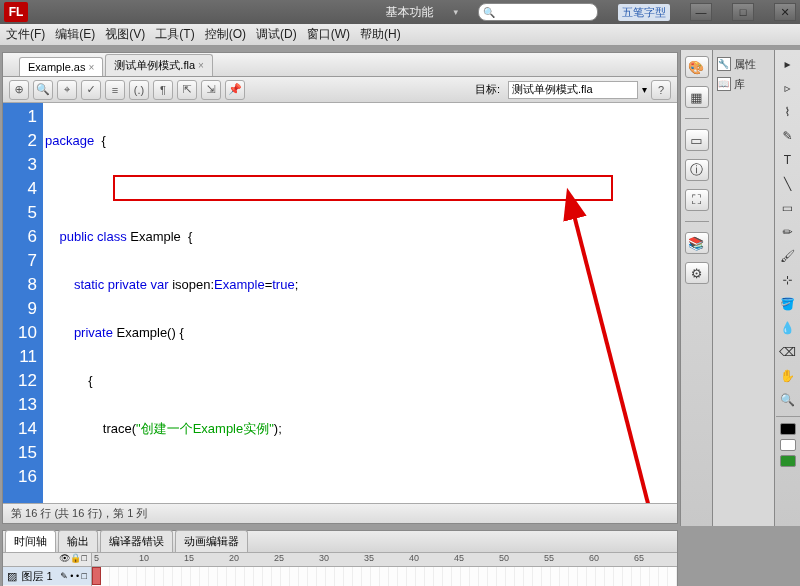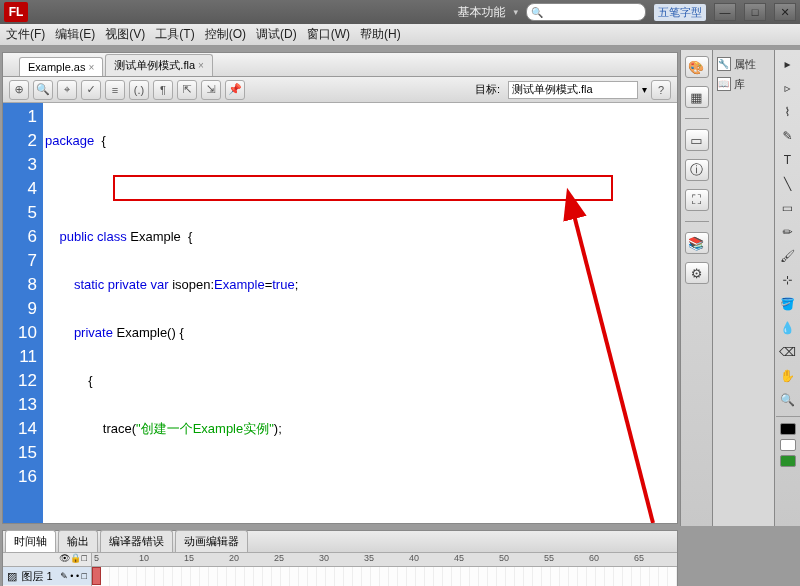--- a/index.html
+++ b/index.html
@@ -1,21 +1,21 @@
 <!DOCTYPE html>
 <html><head>
 <meta charset="utf-8">
 <style>
 * { margin:0; padding:0; box-sizing:border-box; font-family:"Microsoft YaHei",SimSun,sans-serif; }
 body { width:800px; height:586px; background:#9b9b9b; overflow:hidden; position:relative; }
 
 
 .titlebar { height:24px; background:linear-gradient(#6d6d6d,#5a5a5a); display:flex; align-items:center; padding:0 4px; color:#eee; }
 .logo { width:24px; height:20px; background:#b00; color:#fff; font-weight:bold; font-size:12px; display:flex; align-items:center; justify-content:center; border-radius:2px; margin-right:8px; }
-.title-right { margin-left:auto; display:flex; align-items:center; gap:8px; }
+.title-right { margin-left:auto; display:flex; align-items:center; gap:20px; }
 .search { width:120px; height:18px; background:#fff; border:1px solid #888; border-radius:8px; display:flex; align-items:center; padding:0 4px; font-size:10px; color:#888; }
 .chip { font-size:11px; padding:1px 4px; color:#2a5db0; background:#d8e2f0; border-radius:2px; }
 .winbtn { width:22px; height:18px; background:linear-gradient(#888,#666); border:1px solid #555; display:flex; align-items:center; justify-content:center; font-size:11px; color:#222; }
 
 
 .menubar { height:22px; background:linear-gradient(#ececec,#d8d8d8); border-bottom:1px solid #999; display:flex; align-items:center; padding:0 6px; font-size:12px; color:#222; }
 .menubar span { margin-right:10px; }
 
 
 .workarea { position:absolute; top:50px; left:0; right:0; bottom:60px; display:flex; }
@@ -166,20 +166,21 @@
         <svg class="arrow" style="left:0;top:0;width:100%;height:100%;">
           <defs>
               <marker id="ah" markerWidth="10" markerHeight="10" refX="2" refY="3" orient="auto">
                 <path d="M0,0 L0,6 L8,3 z" fill="#d00"></path>
               </marker>
             </defs>
           <line x1="610" y1="420" x2="530" y2="108" stroke="#d00" stroke-width="4" marker-end="url(#ah)"></line>
         </svg>
       </div>
     </div>
+    <div class="statusbar">第 16 行 (共 16 行)，第 1 列</div>
   </div>
 
   <div class="iconcol">
     <div class="icbtn">🎨</div>
     <div class="icbtn">▦</div>
     <div class="sep"></div>
     <div class="icbtn">▭</div>
     <div class="icbtn">ⓘ</div>
     <div class="icbtn">⛶</div>
     <div class="sep"></div>

